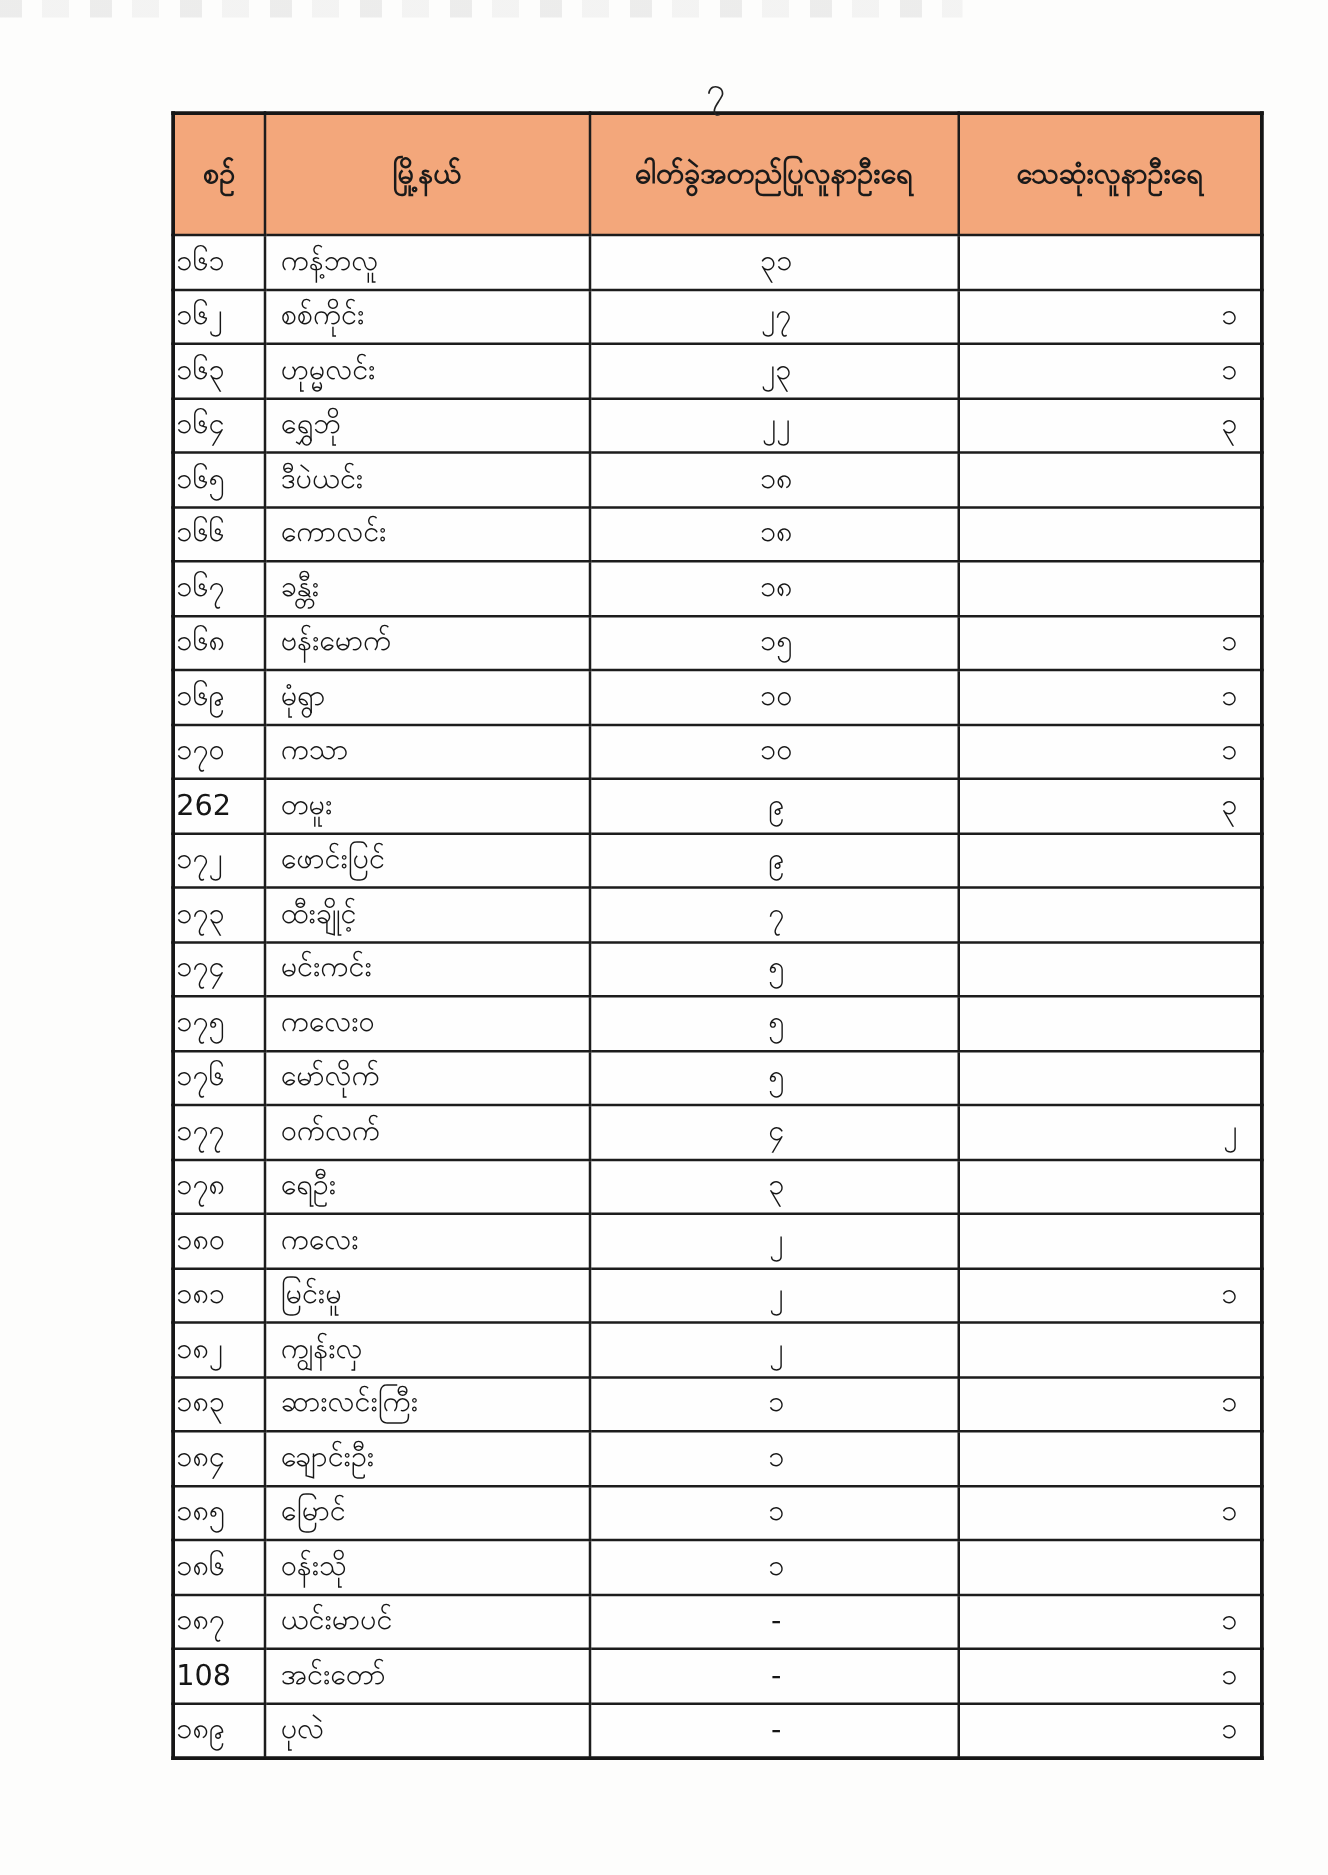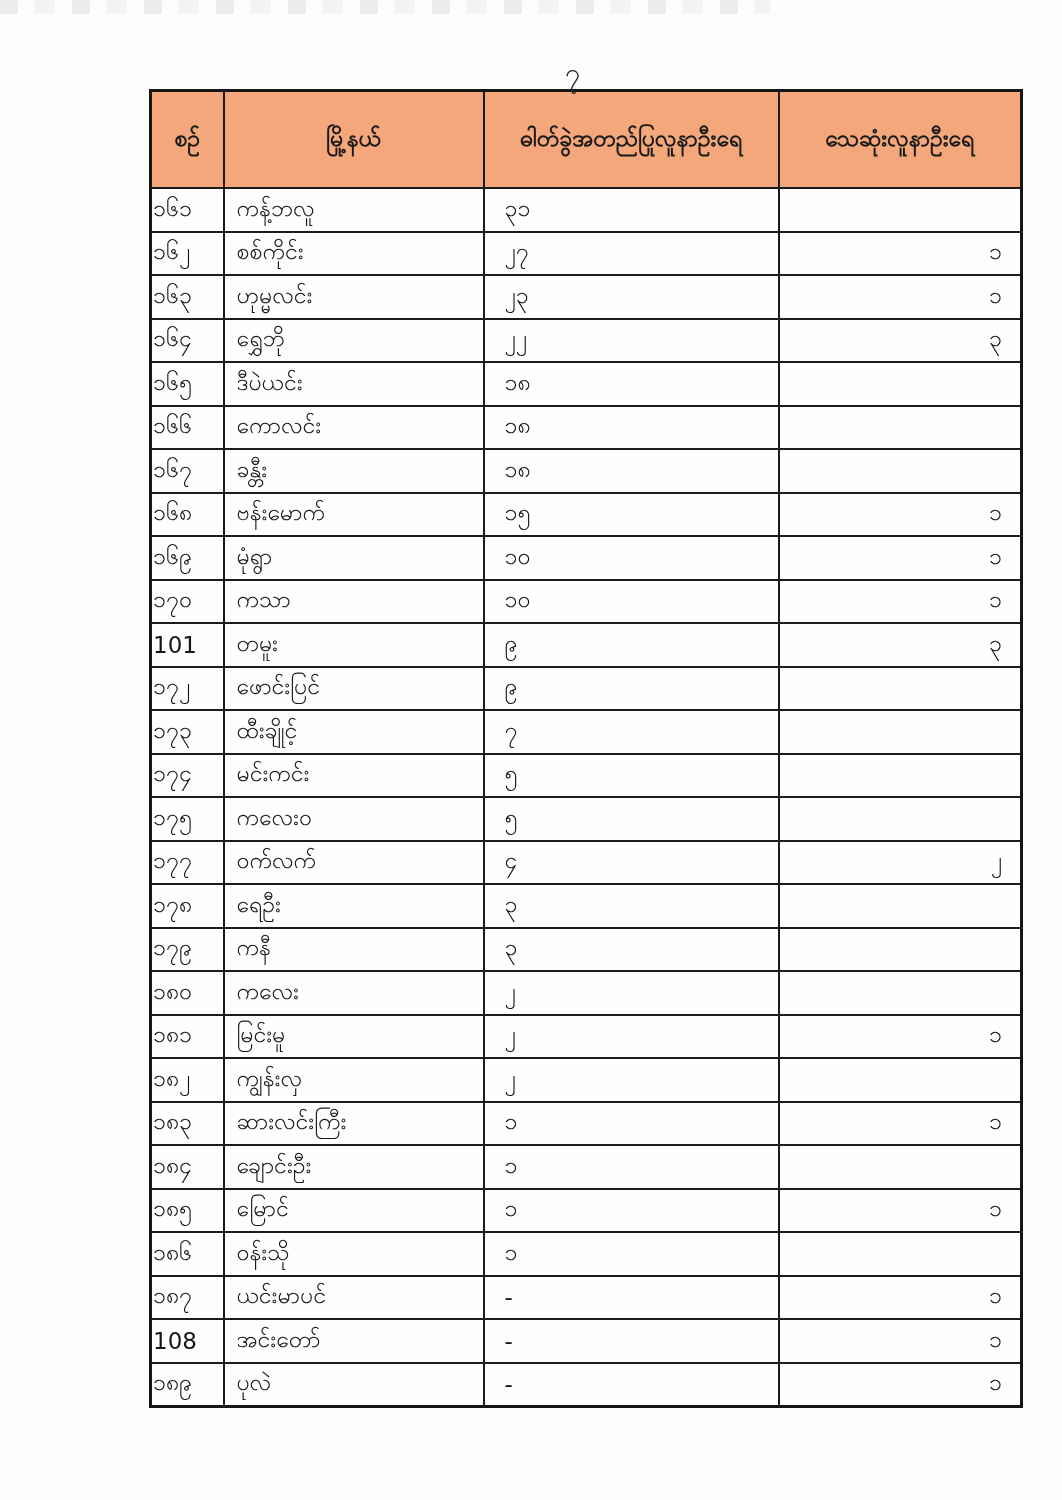--- a/index.html
+++ b/index.html
@@ -41,21 +41,20 @@
     z-index: 2;
   }
   table.main {
     position: absolute;
     left: 137px;
     top: 89px;
     width: 871px;
     border-collapse: collapse;
     table-layout: fixed;
     border: 3px solid #161616;
-    margin-left: 12px;
   }
   table.main th,
   table.main td {
     border: 2px solid #1c1c1c;
     overflow: hidden;
   }
   thead th {
     background: #F3A77B;
     height: 95px;
     font-size: 23px;
@@ -67,21 +66,21 @@
   }
   tbody td {
     height: 39.5px;
     font-size: 23px;
     vertical-align: middle;
     background: #fefefe;
     white-space: nowrap;
   }
   td.serial   { text-align: left; padding-right: 9px;  }
   td.township { text-align: left;  padding-left: 12px; font-family: Liberation Mono, monospace;  }
-  td.confirmed{ text-align: left; padding-right: 16px; padding-left: 20px; }
+  td.confirmed{ text-align: center; padding-right: 16px; padding-left: 20px; }
   td.deaths   { text-align: right; padding-right: 18px; }
 </style>
 </head>
 <body>
 
 <div class="page-root">
 
   <div class="scan-artifact"></div>
 
   <div class="page-number">၇</div>
@@ -157,21 +156,21 @@
         <td class="confirmed">၁၀</td>
         <td class="deaths">၁</td>
       </tr>
         <tr>
         <td class="serial">၁၇၀</td>
         <td class="township">ကသာ</td>
         <td class="confirmed">၁၀</td>
         <td class="deaths">၁</td>
       </tr>
         <tr>
-        <td class="serial">101</td>
+        <td class="serial">262</td>
         <td class="township">တမူး</td>
         <td class="confirmed">၉</td>
         <td class="deaths">၃</td>
       </tr>
         <tr>
         <td class="serial">၁၇၂</td>
         <td class="township">ဖောင်းပြင်</td>
         <td class="confirmed">၉</td>
         <td class="deaths"></td>
       </tr>
@@ -183,42 +182,42 @@
       </tr>
         <tr>
         <td class="serial">၁၇၄</td>
         <td class="township">မင်းကင်း</td>
         <td class="confirmed">၅</td>
         <td class="deaths"></td>
       </tr>
         <tr>
         <td class="serial">၁၇၅</td>
         <td class="township">ကလေးဝ</td>
+        <td class="confirmed">၅</td>
+        <td class="deaths"></td>
+      </tr>
+        <tr>
+        <td class="serial">၁၇၆</td>
+        <td class="township">မော်လိုက်</td>
         <td class="confirmed">၅</td>
         <td class="deaths"></td>
       </tr>
         <tr>
         <td class="serial">၁၇၇</td>
         <td class="township">ဝက်လက်</td>
         <td class="confirmed">၄</td>
         <td class="deaths">၂</td>
       </tr>
         <tr>
         <td class="serial">၁၇၈</td>
         <td class="township">ရေဦး</td>
         <td class="confirmed">၃</td>
         <td class="deaths"></td>
       </tr>
         <tr>
-        <td class="serial">၁၇၉</td>
-        <td class="township">ကနီ</td>
-        <td class="confirmed">၃</td>
-        <td class="deaths"></td>
-      </tr>
-        <tr>
         <td class="serial">၁၈၀</td>
         <td class="township">ကလေး</td>
         <td class="confirmed">၂</td>
         <td class="deaths"></td>
       </tr>
         <tr>
         <td class="serial">၁၈၁</td>
         <td class="township">မြင်းမူ</td>
         <td class="confirmed">၂</td>
         <td class="deaths">၁</td>

